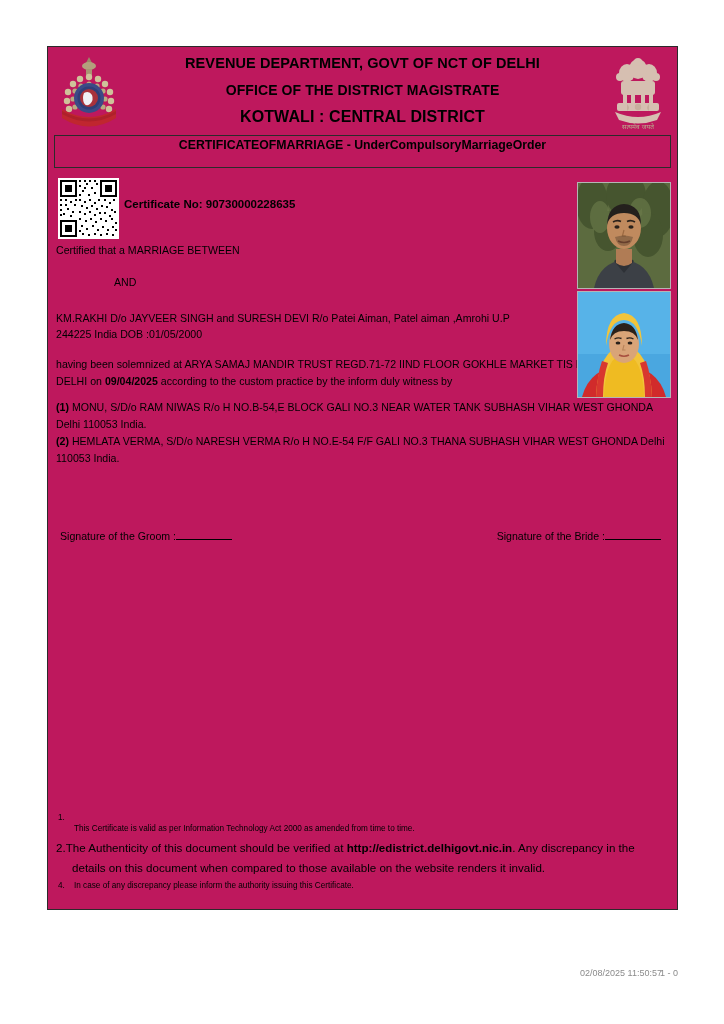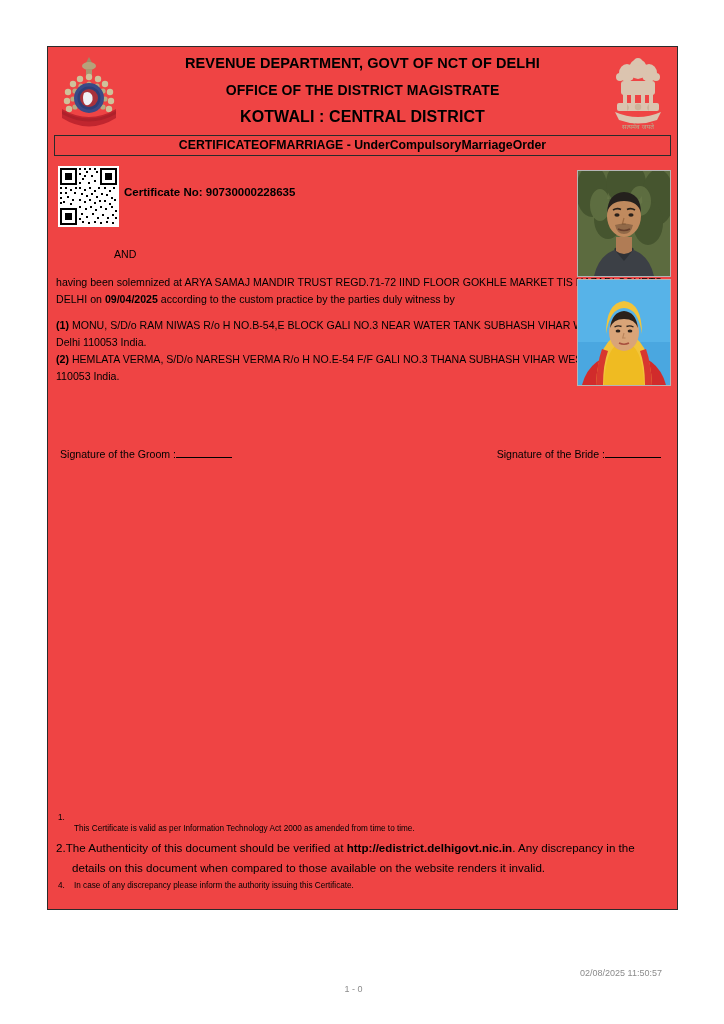--- a/index.html
+++ b/index.html
@@ -19,21 +19,21 @@
 
   
   .cert-frame {
     position: absolute;
     left: 47px;
     top: 46px;
     width: 631px;
     height: 864px;
     border: 1.5px solid #2b2b2b;
     box-sizing: border-box;
-    background: #ef4444;
+    background: #be185d;
   }
 
   
   .header {
     position: relative;
     height: 88px;
   }
   .logo-left {
     position: absolute;
     left: 8px;
@@ -64,21 +64,21 @@
 
   
   .subtitle-bar {
     margin: 0 6px 0 6px;
     border: 1.2px solid #2b2b2b;
     text-align: center;
     font-weight: bold;
     font-size: 12.3px;
     padding: 3px 0 4px 0;
     box-sizing: border-box;
-    height: 21px;
+    height: 33px;
     line-height: 13px;
   }
 
   
   .body-area {
     position: relative;
     padding: 0 8px 0 8px;
   }
 
   .qr-row {
@@ -216,23 +216,22 @@
     left: 47px;
     right: 46px;
     top: 968px;
     height: 16px;
     color: #8b8b8b;
     font-size: 9px;
   }
   .pf-center {
     position: absolute;
     left: 12px; right: 0;
-    text-align: center;
+    text-align: right;
     margin-left: -30px;
-    margin-top: 16px;
   }
   .pf-right {
     position: absolute;
     right: 16px;
     text-align: right;
   }
 </style>
 </head>
 <body>
 
@@ -479,27 +478,32 @@
               <rect x="57" y="51" width="2.4" height="2.4"></rect>
           </g>
         </svg>
       </div>
       <div class="cert-no">
         <span>Certificate No:</span>
         <span class="num">90730000228635</span>
       </div>
     </div>
 
+    <div class="certified-line">Certified that a MARRIAGE BETWEEN</div>
 
 
     <div class="and-line">AND</div>
 
+    <div class="bride-block">
+      <span> KM.RAKHI</span><span> D/o JAYVEER SINGH and SURESH DEVI R/o Patei Aiman, Patel aiman ,Amrohi U.P</span><br>
+      <span>244225 India DOB :01/05/2000</span>
+    </div>
 
     <div class="paragraph">
-      <span>having been solemnized at ARYA SAMAJ MANDIR TRUST REGD.71-72 IIND FLOOR GOKHLE MARKET TIS HAZARI COURTS DELHI on </span><b>09/04/2025</b><span> according to the custom practice by the parties duly witness by</span>
+      <span>having been solemnized at ARYA SAMAJ MANDIR TRUST REGD.71-72 IIND FLOOR GOKHLE MARKET TIS HAZARI COURTS DELHI on </span><b>09/04/2025</b><span> according to the custom practice by the inform duly witness by</span>
     </div>
 
     <div class="witness">
       <div>
         <span class="wnum">(1)</span><span> MONU, S/D/o RAM NIWAS R/o H NO.B-54,E BLOCK GALI NO.3 NEAR WATER TANK SUBHASH VIHAR WEST GHONDA Delhi 110053 India.</span>
       </div>
       <div>
         <span class="wnum">(2)</span><span> HEMLATA VERMA, S/D/o NARESH VERMA R/o H NO.E-54 F/F GALI NO.3 THANA SUBHASH VIHAR WEST GHONDA Delhi 110053 India.</span>
       </div>
     </div>

